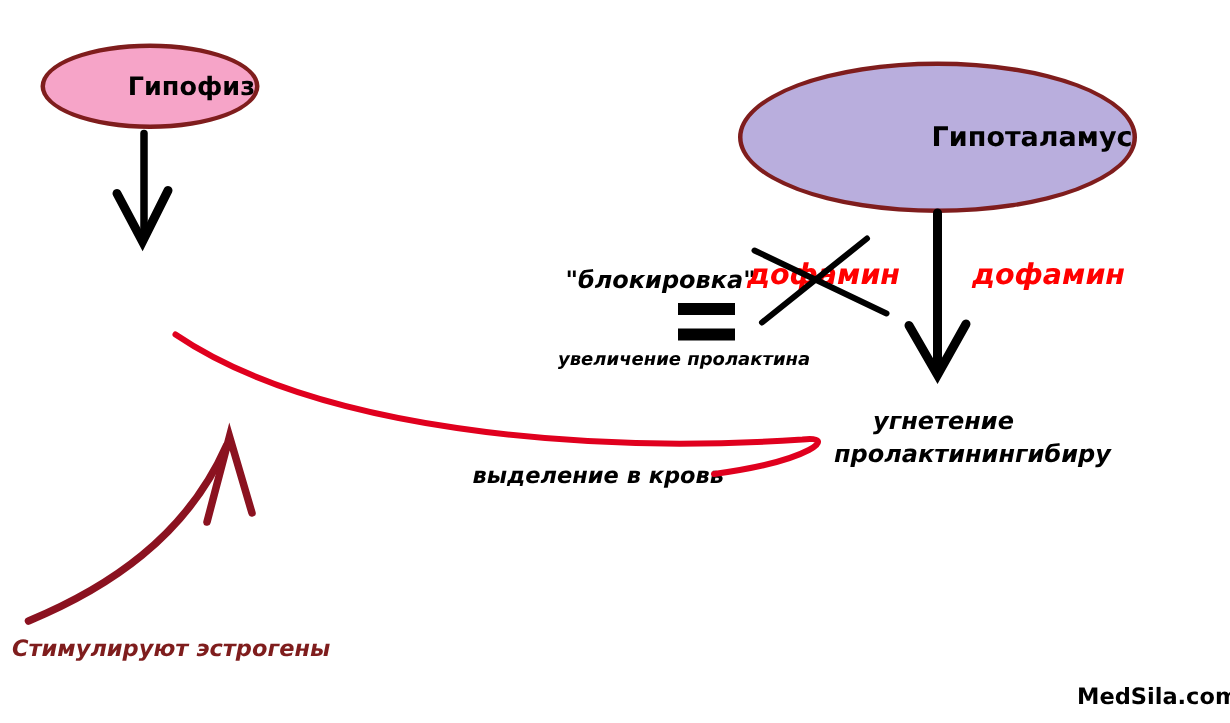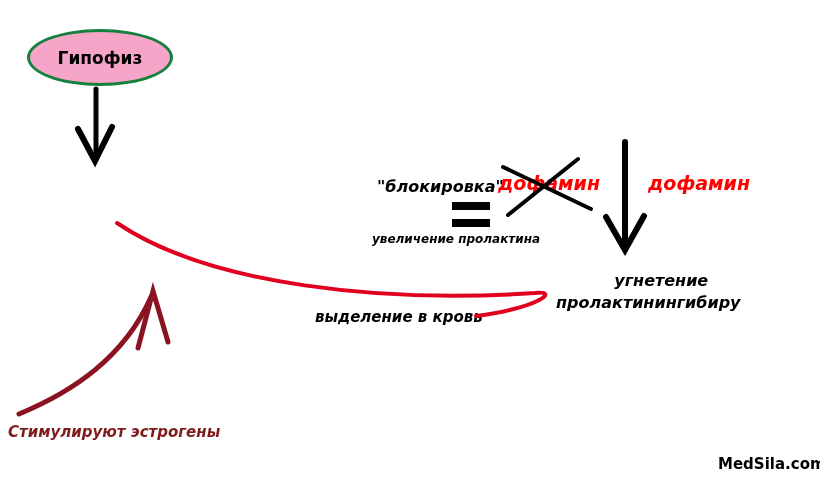--- a/index.html
+++ b/index.html
@@ -6,25 +6,25 @@
   .canvas {
     position: relative;
     width: 820px;
     height: 482px;
     background: #ffffff;
     font-family: "DejaVu Sans", sans-serif;
     overflow: hidden;
   }
   .ellipse {
     position: absolute;
-    border: 3px solid #15803d;
+    border: 3px solid #7f1d1d;
     border-radius: 50%;
     display: flex;
     align-items: center;
-    justify-content: center;
+    justify-content: flex-end;
     font-weight: bold;
     color: #000;
     box-sizing: border-box;
   }
   .ellipse-pituitary {
     left: 27px; top: 29px; width: 146px; height: 57px;
     background: #f6a4c8;
     font-size: 17px;
   }
   .ellipse-hypothalamus {
@@ -40,40 +40,43 @@
     white-space: nowrap;
     font-size: 15px;
   }
   .lbl-prolactin        { left: 44px;  top: 198px; font-size: 17px; }
   .lbl-blockade         { left: 377px; top: 177px; font-size: 16px; }
   .lbl-dopamine-crossed { left: 498px; top: 172px; font-size: 19px; color: #ff0000; }
   .lbl-dopamine         { left: 648px; top: 172px; font-size: 19px; color: #ff0000; }
   .lbl-increase         { left: 372px; top: 232px; font-size: 12px; }
   .suppression-block    { position: absolute; left: 556px; top: 270px; font-weight: bold; font-style: italic; font-size: 16px; color: #000; line-height: 22px; white-space: nowrap; }
   .suppression-block .l1 { margin-left: 26px; }
-  .suppression-block div { white-space: nowrap; text-align: center; }
+  .suppression-block div { white-space: nowrap; }
   .lbl-release          { left: 315px; top: 308px; font-size: 15px; }
   .estrogen-block       { position: absolute; left: 8px; top: 420px; font-weight: bold; font-style: italic; font-size: 15px; color: #7f1d1d; line-height: 24px; white-space: nowrap; }
   .watermark            { position: absolute; left: 718px; top: 455px; font-weight: bold; font-style: normal; font-size: 15px; color: #000; }
   .overlay-svg {
     position: absolute;
     left: 0; top: 0;
     width: 820px; height: 482px;
     pointer-events: none;
   }
 </style>
 </head>
 <body>
 
 <div class="canvas">
 
   <div class="ellipse ellipse-pituitary">
     <span>Гипофиз</span>
   </div>
 
+  <div class="ellipse ellipse-hypothalamus">
+    <span>Гипоталамус</span>
+  </div>
 
 
   <div class="label lbl-blockade">"блокировка"</div>
 
   <div class="label lbl-dopamine-crossed">дофамин</div>
 
   <div class="label lbl-dopamine">дофамин</div>
 
   <div class="label lbl-increase">увеличение пролактина</div>
 

